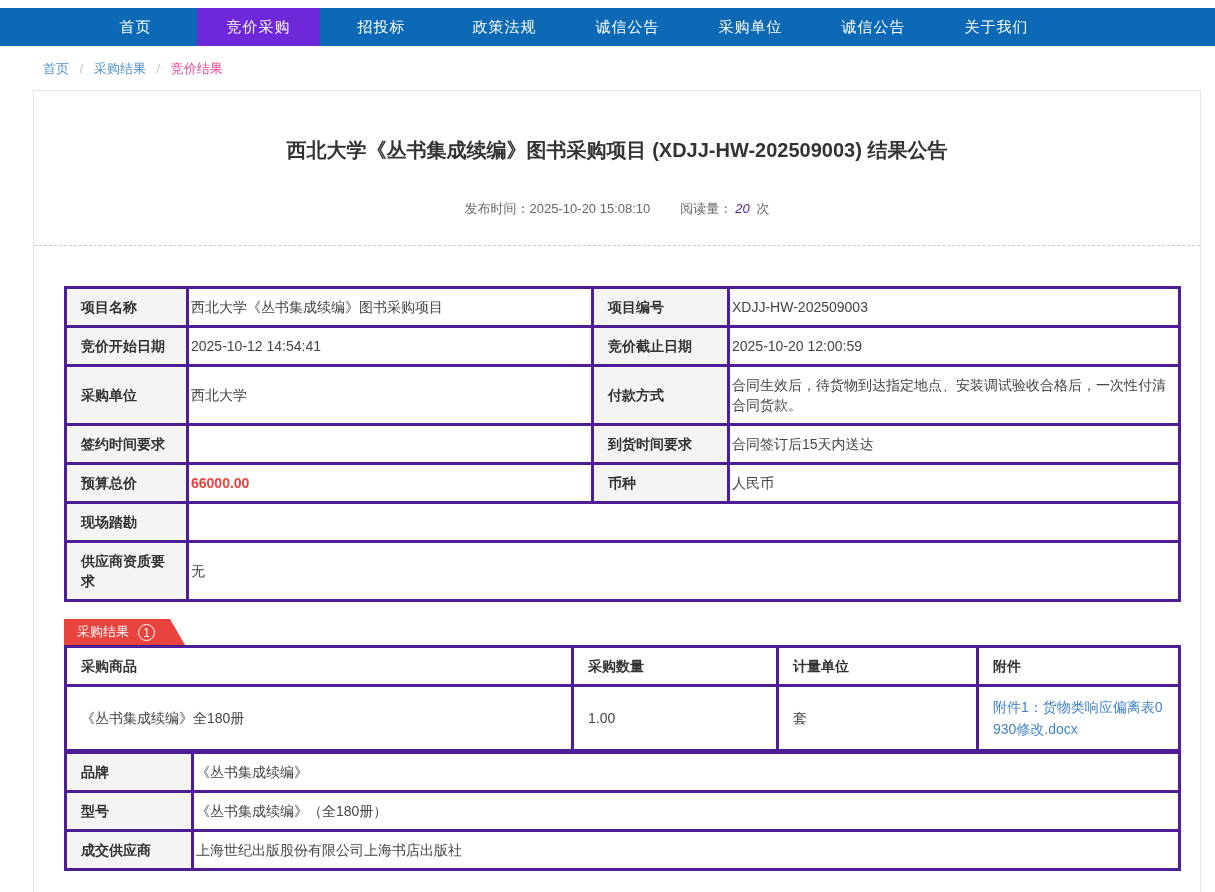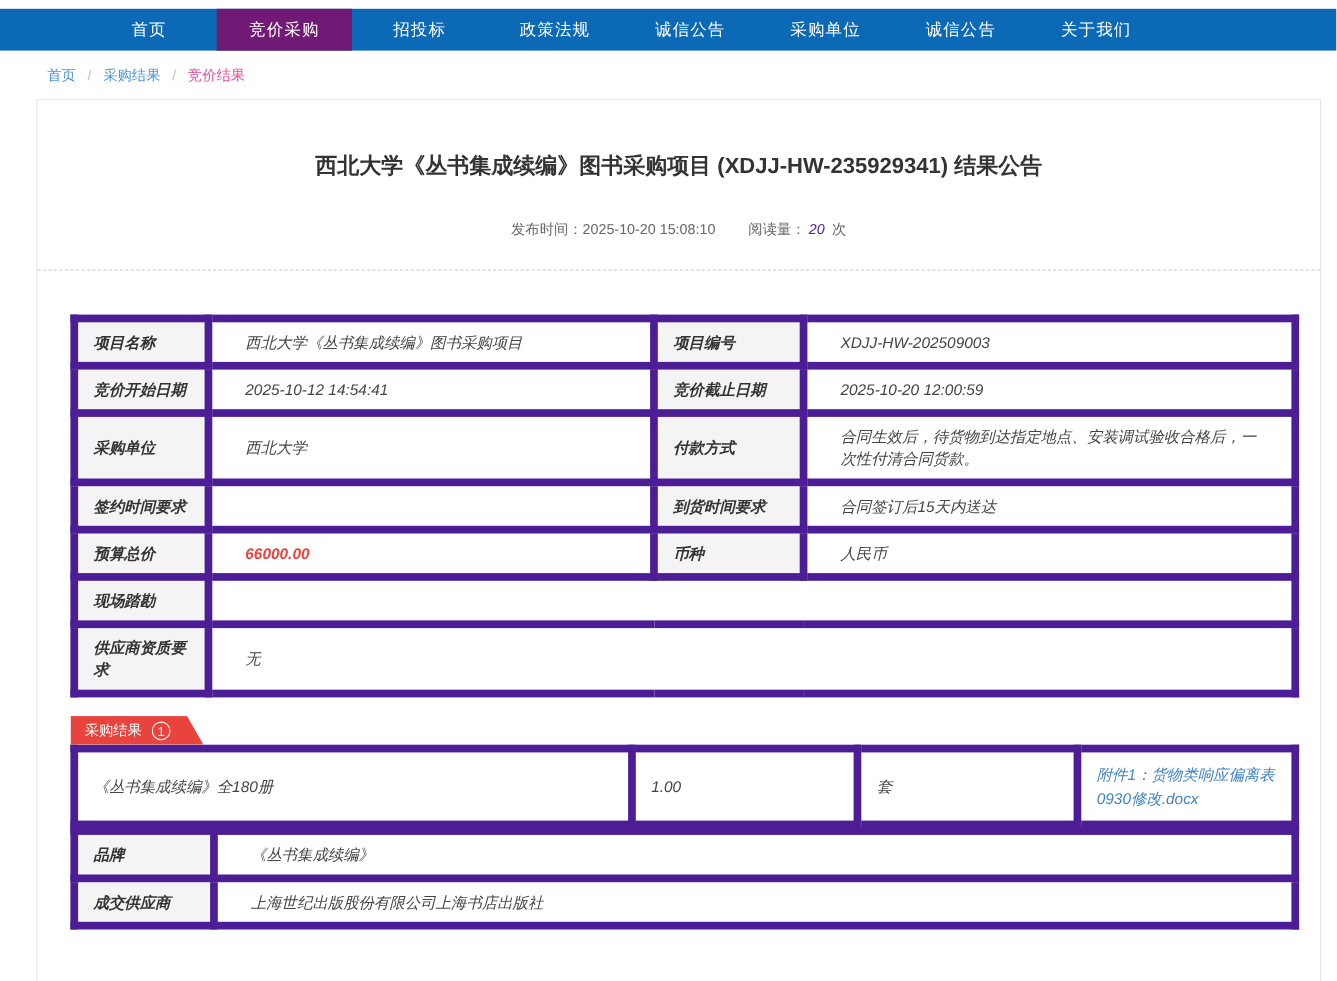--- a/index.html
+++ b/index.html
@@ -3,43 +3,43 @@
 <meta charset="utf-8">
 <style>
   * { box-sizing: border-box; margin: 0; padding: 0; }
   html, body { width: 1215px; height: 892px; overflow: hidden; background: #fff;
     font-family: "Liberation Sans", "DejaVu Sans", sans-serif; }
 
   
   .main-nav { margin-top: 8px; height: 38px; background: #0c69b5; display: flex; padding-left: 74px; }
   .nav-item { width: 123px; height: 38px; display: flex; align-items: center; justify-content: center;
     color: #fff; font-size: 15px; cursor: pointer; letter-spacing: 1px; }
-  .nav-item.active { background: #701a75; text-align: center; }
+  .nav-item.active { background: #6d28d9; text-align: center; }
 
   
   .breadcrumb { margin: 14px 0 12px 43px; font-size: 13px; color: #999; }
   .breadcrumb a { color: #4e94d2; text-decoration: none; cursor: pointer; }
   .breadcrumb .sep { color: #c0c0c0; margin: 0 7px; }
   .breadcrumb .current { color: #ec4899; }
 
   
   .card { margin-left: 33px; width: 1168px; border: 1px solid #e7e7e7; background: #fff;
     min-height: 820px; padding-bottom: 30px; }
   .page-title { margin: 46px 60px 0; text-align: center; font-size: 20px; font-weight: bold; color: #333; }
   .meta { margin-top: 36px; text-align: center; font-size: 13px; color: #666; }
   .meta .group-gap { display: inline-block; width: 30px; }
   .meta .views { font-style: italic; color: #4c1d95; margin: 0 3px; }
   .dashed-sep { margin-top: 27px; border-top: 1px dashed #c9c9c9; height: 0; }
 
   
   table { border-collapse: collapse; font-size: 14px; table-layout: fixed;
     margin-left: 30px; width: 1117px; }
-  td, th { border: 7px solid #4c1d95; vertical-align: middle; line-height: 20px; word-break: break-all; font-style: italic; }
+  td, th { border: 3px solid #4c1d95; vertical-align: middle; line-height: 20px; word-break: break-all; }
   td.lbl { background: #f4f4f4; font-weight: bold; color: #333; padding: 8px 8px 8px 14px; }
-  td.val { color: #444; padding: 8px 30px; height: 36px; }
+  td.val { color: #444; padding: 8px 2px; height: 36px; }
   td.red, .red { color: #e8433d; font-weight: bold; }
 
   .info-table { margin-top: 40px; }
 
   
   .result-badge { margin: 17px 0 0 30px; height: 26px; display: inline-flex; align-items: center;
     background: #e8433d; color: #fff; font-size: 13px; padding: 0 30px 0 13px;
     clip-path: polygon(0 0, calc(100% - 15px) 0, 100% 100%, 0 100%); }
   .result-badge .count { width: 17px; height: 17px; border: 1px solid #fff; border-radius: 50%;
     display: inline-block; text-align: center; line-height: 16px; font-size: 12px; margin-left: 9px; }
@@ -68,21 +68,21 @@
 <div class="breadcrumb">
   <a>首页</a>
   <span class="sep">/</span>
   <a>采购结果</a>
   <span class="sep">/</span>
   <span class="current">竞价结果</span>
 </div>
 
 <main class="card">
 
-  <h1 class="page-title">西北大学《丛书集成续编》图书采购项目 (XDJJ-HW-235929341) 结果公告</h1>
+  <h1 class="page-title">西北大学《丛书集成续编》图书采购项目 (XDJJ-HW-202509003) 结果公告</h1>
 
   <div class="meta">
     <span>发布时间：</span><span>2025-10-20 15:08:10</span><span class="group-gap"></span><span>阅读量：</span><i class="views">20</i> <span>次</span>
   </div>
 
   <div class="dashed-sep"></div>
 
   
   <table class="info-table">
     <colgroup>
@@ -141,20 +141,26 @@
 
   
   <table class="result-table">
     <colgroup>
         <col style="width:507px">
         <col style="width:205px">
         <col style="width:200px">
         <col>
       </colgroup>
     <tbody>
+        <tr>
+      <th>采购商品</th>
+      <th>采购数量</th>
+      <th>计量单位</th>
+      <th>附件</th>
+    </tr>
     <tr>
       <td>《丛书集成续编》全180册</td>
       <td>1.00</td>
       <td>套</td>
       <td class="attachment">
         <a>附件1：货物类响应偏离表0930修改.docx</a>
       </td>
     </tr>
   </tbody>
     </table>
@@ -164,20 +170,24 @@
     <colgroup>
         <col style="width:127px">
         <col>
       </colgroup>
     <tbody>
         <tr>
       <td class="lbl">品牌</td>
       <td class="val">《丛书集成续编》</td>
     </tr>
     <tr>
+      <td class="lbl">型号</td>
+      <td class="val">《丛书集成续编》（全180册）</td>
+    </tr>
+    <tr>
       <td class="lbl">成交供应商</td>
       <td class="val">上海世纪出版股份有限公司上海书店出版社</td>
     </tr>
 
   </tbody>
     </table>
 
 </main>
 
 </body></html>

